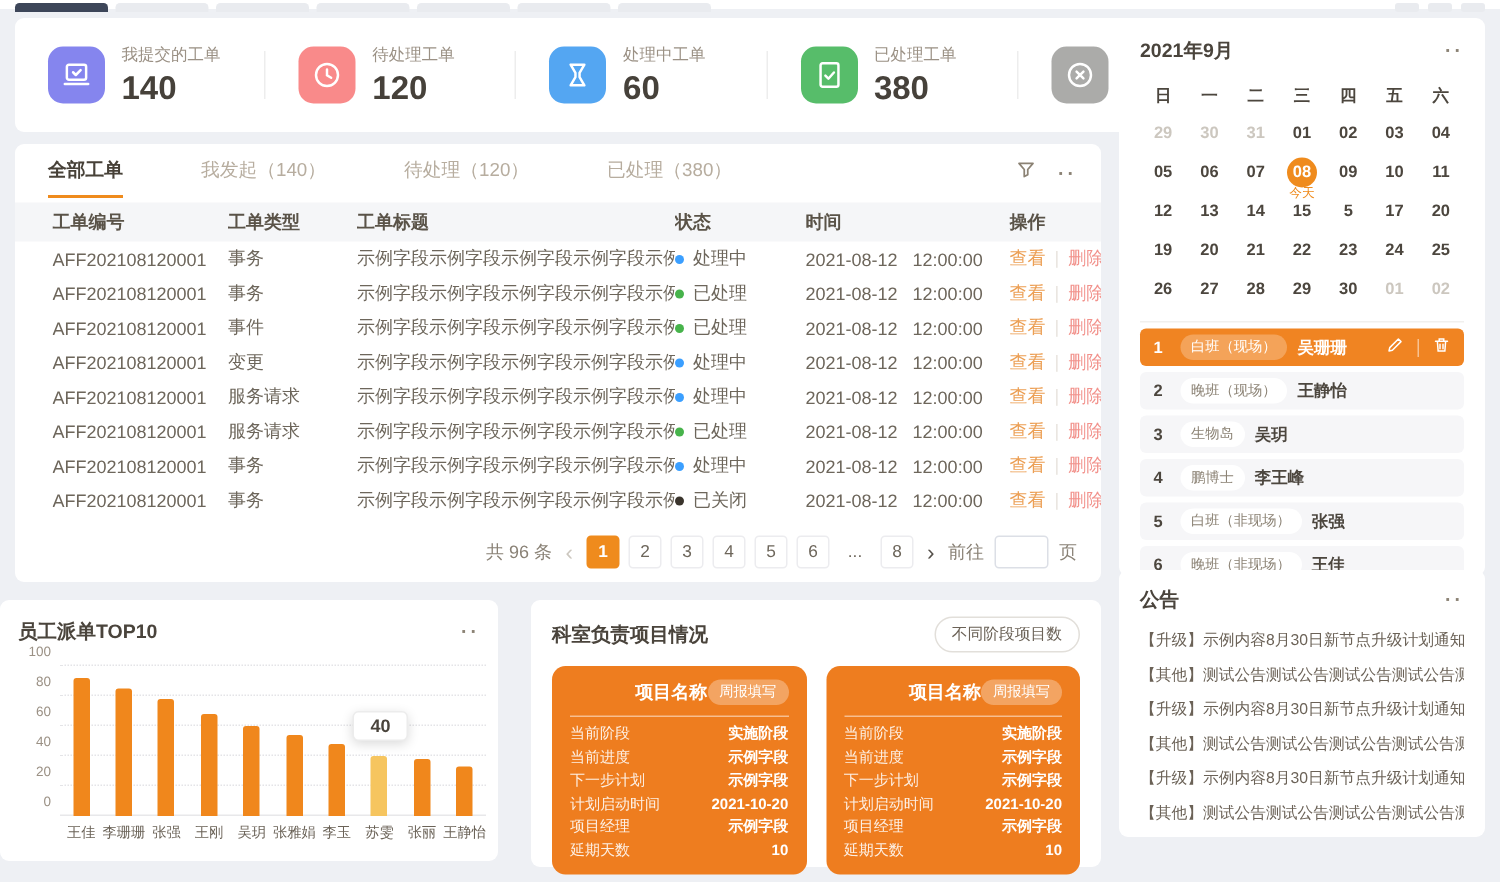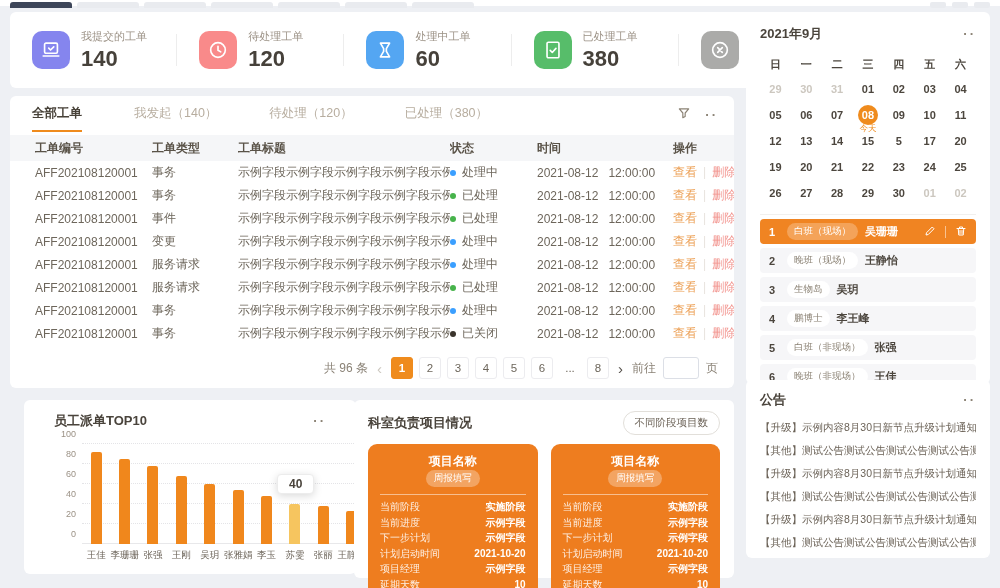--- a/index.html
+++ b/index.html
@@ -66,40 +66,40 @@
   .shift-tag{background:#fff;border-radius:9px;padding:2px 7px;font-size:9.5px;color:#8b8274;margin:0 7px 0 4px;white-space:nowrap;}
   .shift-name{font-weight:bold;color:#4c463e;}
   .shift-row.active{background:#f08422;}
   .shift-row.active .shift-num,.shift-row.active .shift-name{color:#fff;}
   .shift-row.active .shift-tag{background:rgba(255,255,255,.25);color:#fff;}
   .shift-tools{margin-left:auto;display:flex;align-items:center;gap:9px;}
   .shift-tools .vbar{width:1px;height:12px;background:rgba(255,255,255,.5);}
   .shift-tools svg{width:12px;height:12px;cursor:pointer;}
 
   
-  .chartp{left:24px;top:400px;width:332px;height:174px;padding:12px 30px;}
+  .chartp{left:0;top:400px;width:332px;height:174px;padding:12px 12px;}
   .p-head{display:flex;justify-content:space-between;align-items:center;}
   .p-title{font-size:13px;font-weight:bold;}
   .plot{position:relative;margin:14px 0 0 28px;height:100px;width:284px;}
   .gline{position:absolute;left:0;width:100%;border-top:1px dotted #e4e4e7;}
   .gline.zero{border-top:1px solid #e8e8ea;}
   .ylab{position:absolute;right:100%;margin-right:6px;font-size:9px;color:#9b9185;transform:translateY(-50%);}
   .bars{position:absolute;left:0;bottom:0;width:100%;height:100%;display:flex;justify-content:space-around;align-items:flex-end;}
   .bar{width:11px;border-radius:2px 2px 0 0;background:#f0871c;}
   .xlabs{display:flex;justify-content:space-around;margin-left:28px;width:284px;font-size:9.5px;color:#6b6358;margin-top:5px;}
   .xlabs div{white-space:nowrap;}
   .tooltip{position:absolute;background:#fff;border:1px solid #ececec;border-radius:4px;box-shadow:0 2px 8px rgba(0,0,0,.15);
     padding:2px 11px;font-size:12px;font-weight:bold;color:#4a443c;}
 
   
   .projects{left:354px;top:400px;width:380px;height:178px;padding:11px 14px;}
   .proj-btn{border:1px solid #e2dfda;border-radius:13px;background:#fff;padding:4px 11px;font-size:10.5px;color:#6b6257;cursor:pointer;}
   .pcards{display:flex;gap:13px;margin-top:9px;}
   .pcard{flex:1;background:#ee7d1f;border-radius:9px;padding:9px 12px 8px;color:#fff;}
-  .pcard-head{display:flex;justify-content:flex-end;align-items:center;flex-direction:column;}
+  .pcard-head{display:flex;justify-content:flex-end;align-items:center;}
   .pcard-name{font-size:12px;font-weight:bold;}
   .pcard-badge{background:rgba(255,255,255,.3);border-radius:9px;padding:2px 8px;font-size:9.5px;cursor:pointer;}
   .pcard-div{border-top:1px solid rgba(255,255,255,.5);margin:7px 0 4px;}
   .pcard-row{display:flex;justify-content:space-between;font-size:10px;line-height:15.5px;}
   .pcard-row .k{color:rgba(255,255,255,.88);}
   .pcard-row .v{font-weight:bold;}
 
   
   .announce{left:746px;top:380px;width:244px;height:178px;padding:11px 14px;}
   .ann-item{font-size:10.5px;color:#6b6257;line-height:23px;white-space:nowrap;overflow:hidden;cursor:pointer;}

